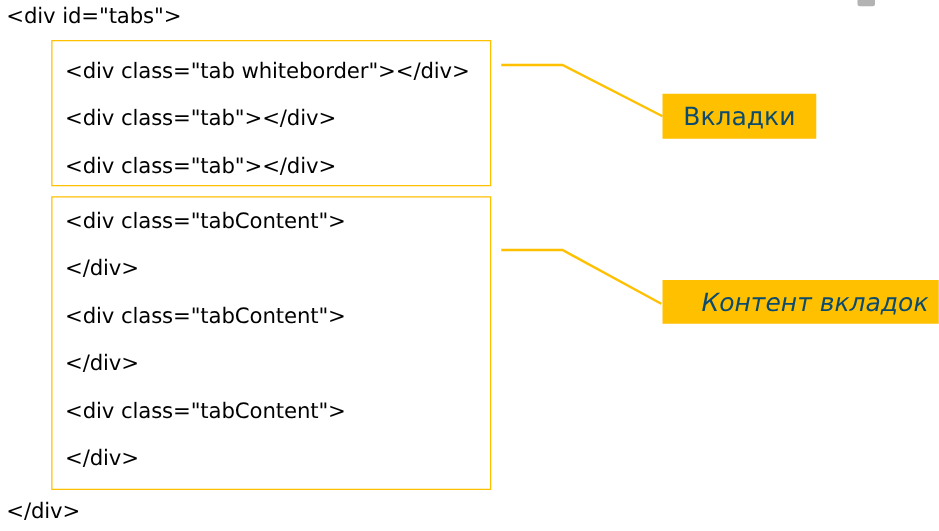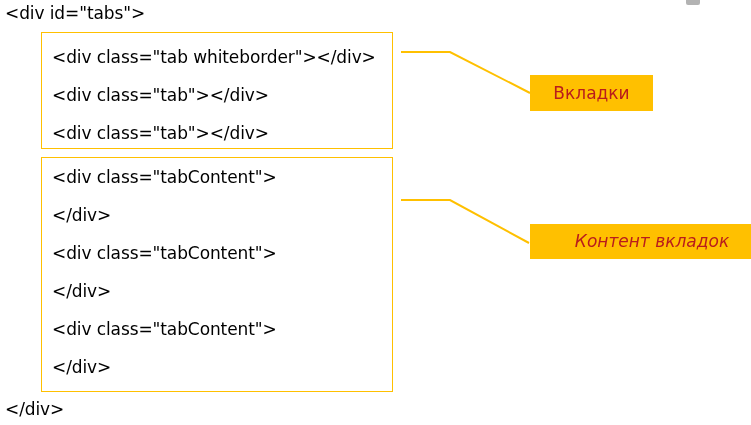--- a/index.html
+++ b/index.html
@@ -72,22 +72,22 @@
     top: 0;
     width: 751px;
     height: 425px;
     pointer-events: none;
   }
 
   
   .callout {
     position: absolute;
     background: #ffc000;
-    color: #b91c1c;
-    font-size: 17px;
+    color: #0c4a6e;
+    font-size: 20px;
     line-height: 1;
     display: flex;
     align-items: center;
     justify-content: center;
     box-sizing: border-box;
     letter-spacing: 0px;
   }
   #callout-tabs        { left: 530px; top: 75px;  width: 123px; height: 36px; }
   #callout-tabcontent  { left: 530px; top: 224px; width: 244px; height: 35px; font-style: italic; }
 

